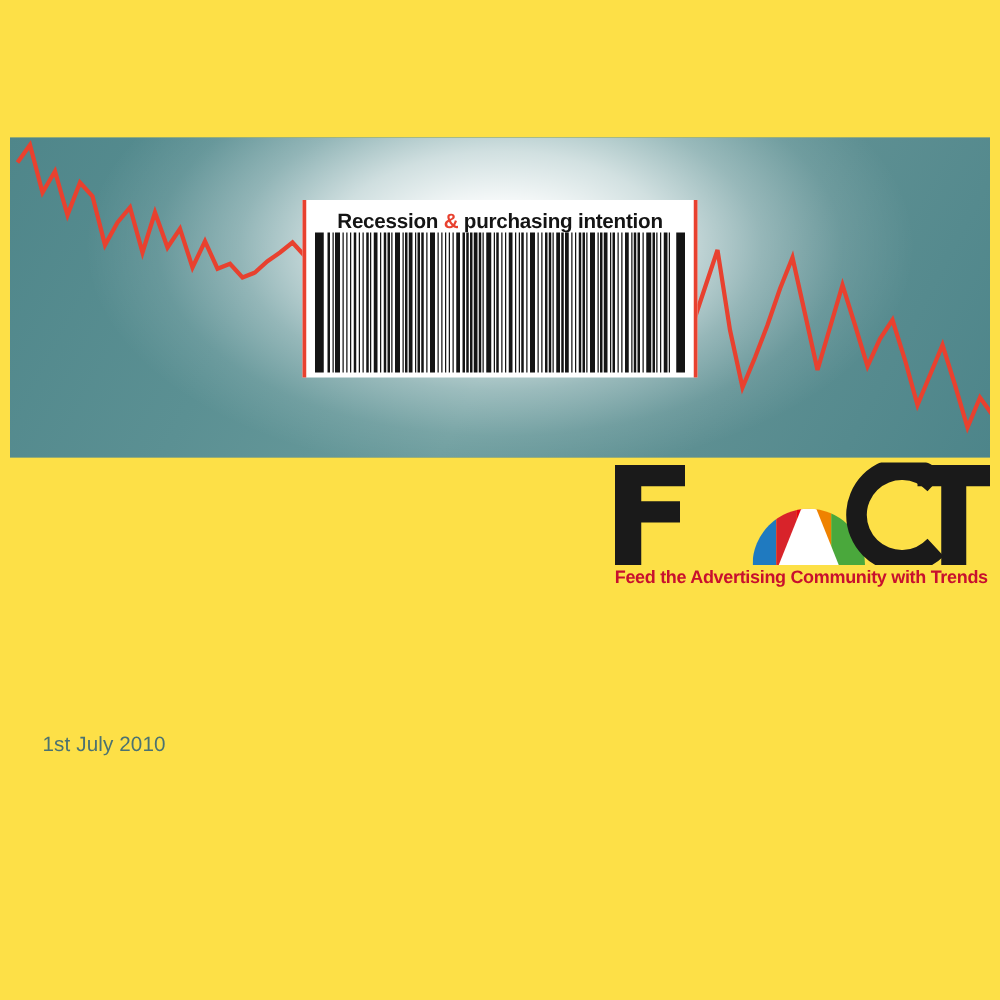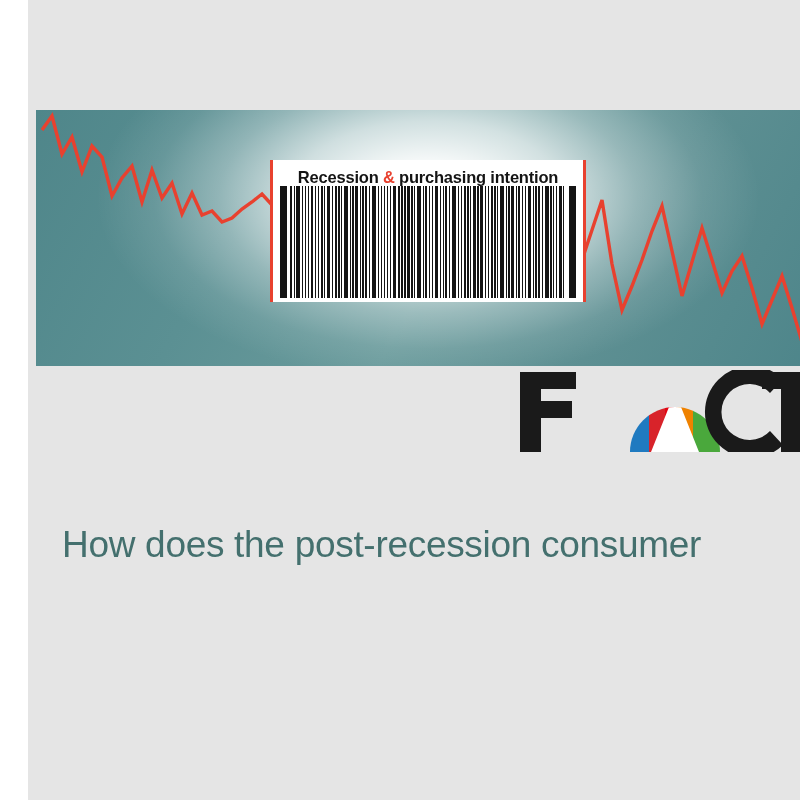--- a/index.html
+++ b/index.html
@@ -12,22 +12,21 @@
     height: 800px;
     position: relative;
     overflow: hidden;
     font-family: "Liberation Sans", sans-serif;
   }
 
   
   #slide {
     position: absolute;
     inset: 0;
-    background: #e5e5e5;
-    margin-left: 28px;
+    background: #fde047;
   }
 
   
   #hero {
     position: absolute;
     left: 8px;
     top: 110px;
     width: 784px;
     height: 256px;
     overflow: hidden;
@@ -290,21 +289,23 @@
           <rect x="175" y="28" width="28" height="56" fill="#4aa83c"></rect>
           <polygon points="157,22 133,82 181,82" fill="#ffffff"></polygon>
           <rect x="143" y="58" width="28" height="9" fill="#ffffff"></rect>
         </g>
       </g>
 
       <path fill="#1a1a1a" d="M252 23 a28 28 0 1 0 0 38 l13 14 a46 46 0 1 1 0 -66 z"></path>
 
       <path fill="#1a1a1a" d="M244 2 h58 v17 h-19 v63 h-20 v-63 h-19 z"></path>
     </svg>
+    <div id="logo-tagline">Feed the Advertising Community with Trends</div>
   </div>
 
   <div id="title-block">
     <h1 id="slide-title">
-      <span>How does the post-recession consumer</span><br>
+      <br>
     </h1>
+    <p id="slide-date">1st July 2010</p>
   </div>
 
 </div>
 
 </body></html>

